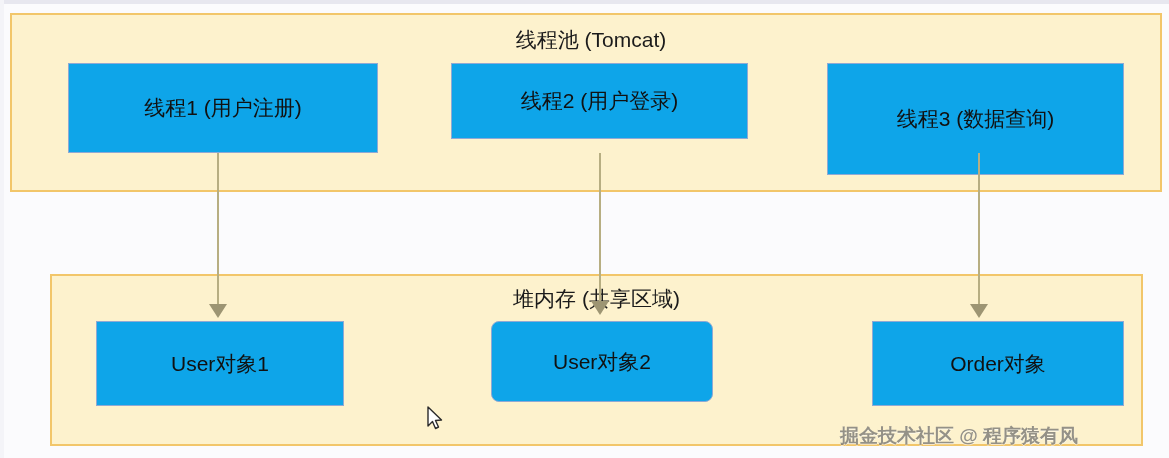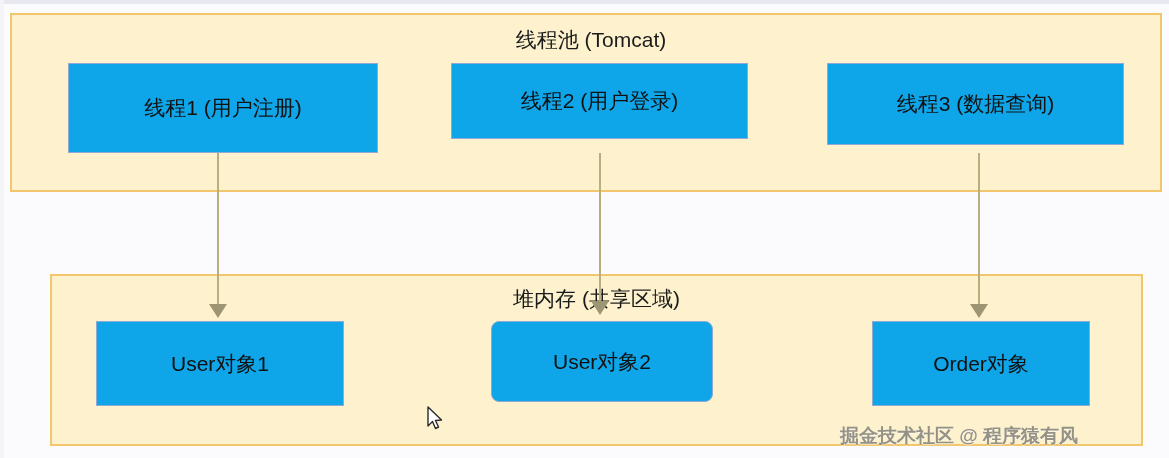--- a/index.html
+++ b/index.html
@@ -99,37 +99,37 @@
     <div class="group-title" style="top:11px;padding-left:10px;">线程池 (Tomcat)</div>
 
     <div class="node-box" style="left:56px; top:48px; width:310px; height:90px;">
       <span>线程1 (用户注册)</span>
     </div>
 
     <div class="node-box" style="left:439px; top:48px; width:297px; height:76px;">
       <span>线程2 (用户登录)</span>
     </div>
 
-    <div class="node-box" style="left:815px; top:48px; width:297px; height:82px;">
+    <div class="node-box" style="left:815px; top:48px; width:297px; height:112px;">
       <span>线程3 (数据查询)</span>
     </div>
   </div>
 
   <div class="group-box" style="left:50px; top:274px; width:1093px; height:172px;">
     <div class="group-title" style="top:9px;">堆内存 (共享区域)</div>
 
     <div class="node-box" style="left:44px; top:45px; width:248px; height:85px;">
       <span>User对象1</span>
     </div>
 
     <div class="node-box" style="left:439px; top:45px; width:222px; height:81px;border-radius:8px;">
       <span>User对象2</span>
     </div>
 
-    <div class="node-box" style="left:820px; top:45px; width:218px; height:85px;">
+    <div class="node-box" style="left:820px; top:45px; width:252px; height:85px;">
       <span>Order对象</span>
     </div>
 
     <div class="watermark" style="left:788px; top:147px;font-weight:bold;">掘金技术社区 @ 程序猿有风</div>
   </div>
 
   <div class="edge-line" style="left:217px; top:153px; height:151px;"></div>
   <div class="edge-head" style="left:209px; top:304px;"></div>
 
   <div class="edge-line" style="left:599px; top:153px; height:148px;"></div>

